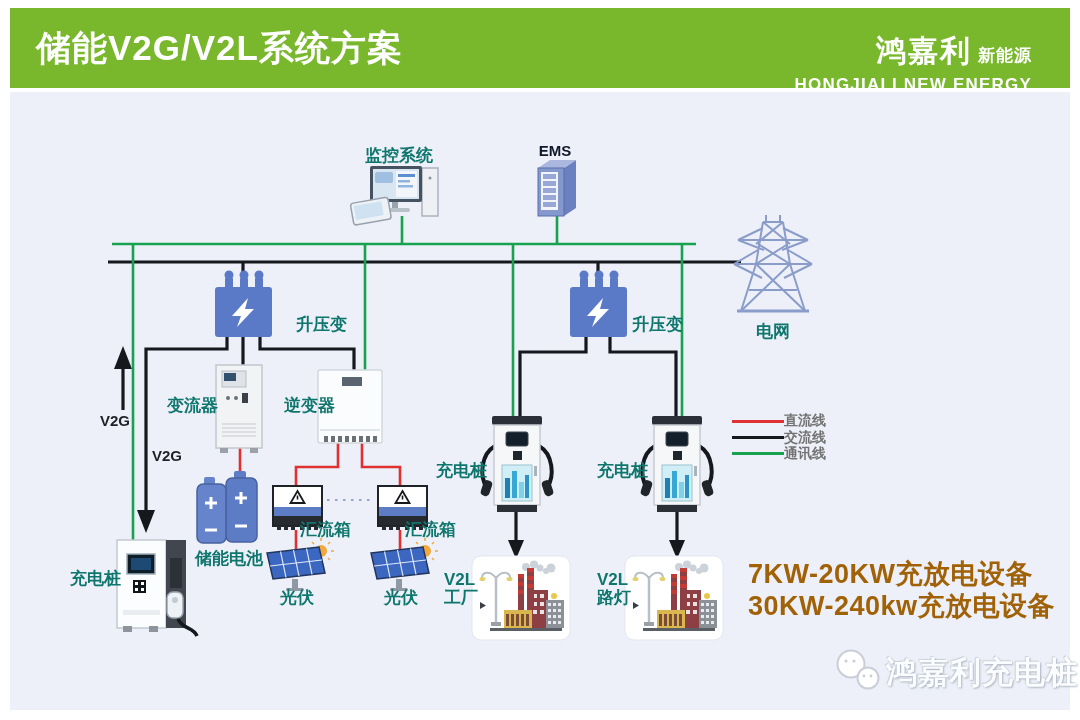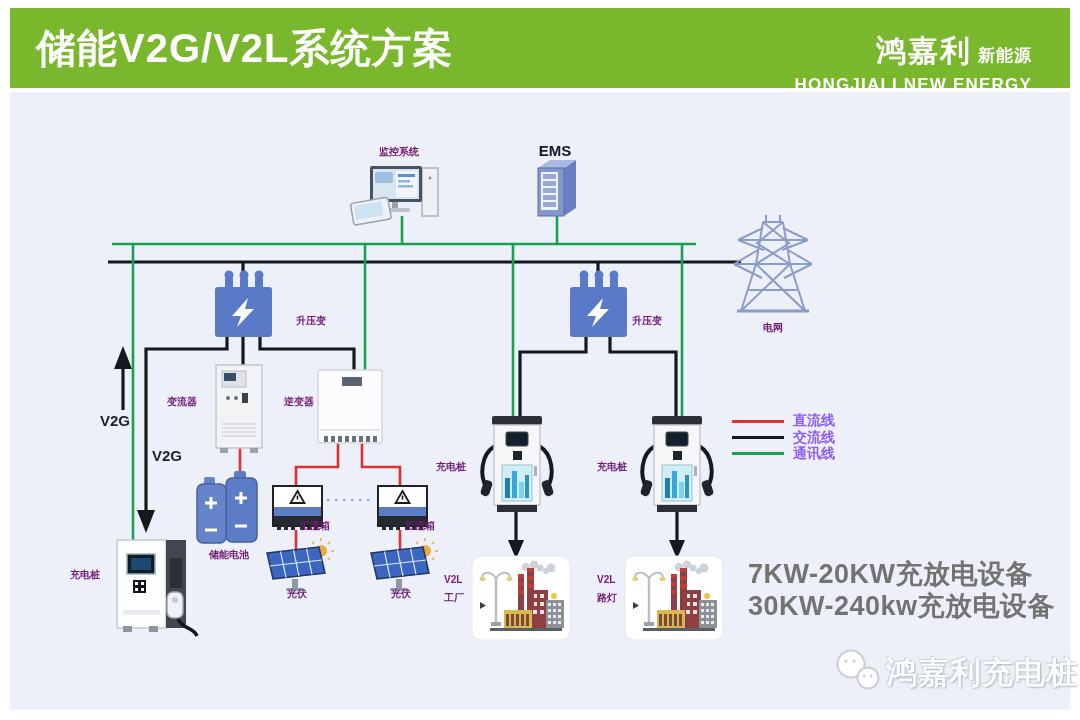--- a/index.html
+++ b/index.html
@@ -1,42 +1,42 @@
 <!DOCTYPE html>
 <html><head>
 <meta charset="utf-8">
 <style>
   html,body{margin:0;padding:0;background:#ffffff;}
   .canvas{position:relative;width:1080px;height:720px;background:#ffffff;overflow:hidden;
           font-family:"Liberation Sans","DejaVu Sans",sans-serif;}
   
   .header{position:absolute;left:10px;top:8px;width:1060px;height:80px;background:#79b82d;
           display:flex;align-items:center;}
-  .title{color:#ffffff;font-size:40px;font-weight:700;letter-spacing:1px;padding-left:26px;}
+  .title{color:#ffffff;font-size:35px;font-weight:700;letter-spacing:1px;padding-left:26px;}
   .logo{position:absolute;right:38px;top:16px;text-align:center;color:#ffffff;}
   .logo-row{display:flex;align-items:baseline;justify-content:flex-end;}
   .logo-cn{font-size:30px;font-weight:700;letter-spacing:2px;}
   .logo-suffix{font-size:17px;font-weight:700;margin-left:6px;letter-spacing:1px;margin-top:20px;}
   .logo-en{font-size:17px;font-weight:700;letter-spacing:1.2px;margin-top:3px;}
   
   .diagram-bg{position:absolute;left:10px;top:92px;width:1060px;height:618px;background:#edf0f8;}
   svg.overlay{position:absolute;left:0;top:0;width:1080px;height:720px;}
   
-  .lbl{position:absolute;font-size:10px;font-weight:600;color:#701a75;white-space:nowrap;line-height:1.2;}
+  .lbl{position:absolute;font-size:17px;font-weight:600;color:#0f766e;white-space:nowrap;line-height:1.2;}
   .center{text-align:center;}
   .lbl-ems{font-size:15px;font-weight:700;color:#0f172a;}
   .lbl-v2g{font-size:15px;color:#1d2125;}
   .two-line{white-space:normal;line-height:18px;}
   
   .legend{position:absolute;left:732px;top:413px;}
   .legend-row{display:flex;align-items:center;height:16.4px;}
   .legend-swatch{width:52px;height:3px;}
-  .legend-label{margin-left:9px;font-size:14px;font-weight:600;color:#8b5cf6;}
-  
-  .callout{position:absolute;left:748px;top:558px;color:#737373;font-size:27px;font-weight:700;line-height:32px;letter-spacing:0.5px;}
+  .legend-label{font-size:14px;font-weight:600;color:#737373;}
+  
+  .callout{position:absolute;left:748px;top:558px;color:#a16207;font-size:27px;font-weight:700;line-height:32px;letter-spacing:0.5px;}
   
   .watermark-text{position:absolute;left:886px;top:652px;font-size:31px;font-weight:700;color:#fcfdff;
      text-shadow:1px 1px 2px #a9b0bd,-1px -1px 1px #c9cfd9;opacity:0.95;letter-spacing:1px;}
 </style>
 </head>
 <body>
 
 <div class="canvas">
 
   <div class="header">

